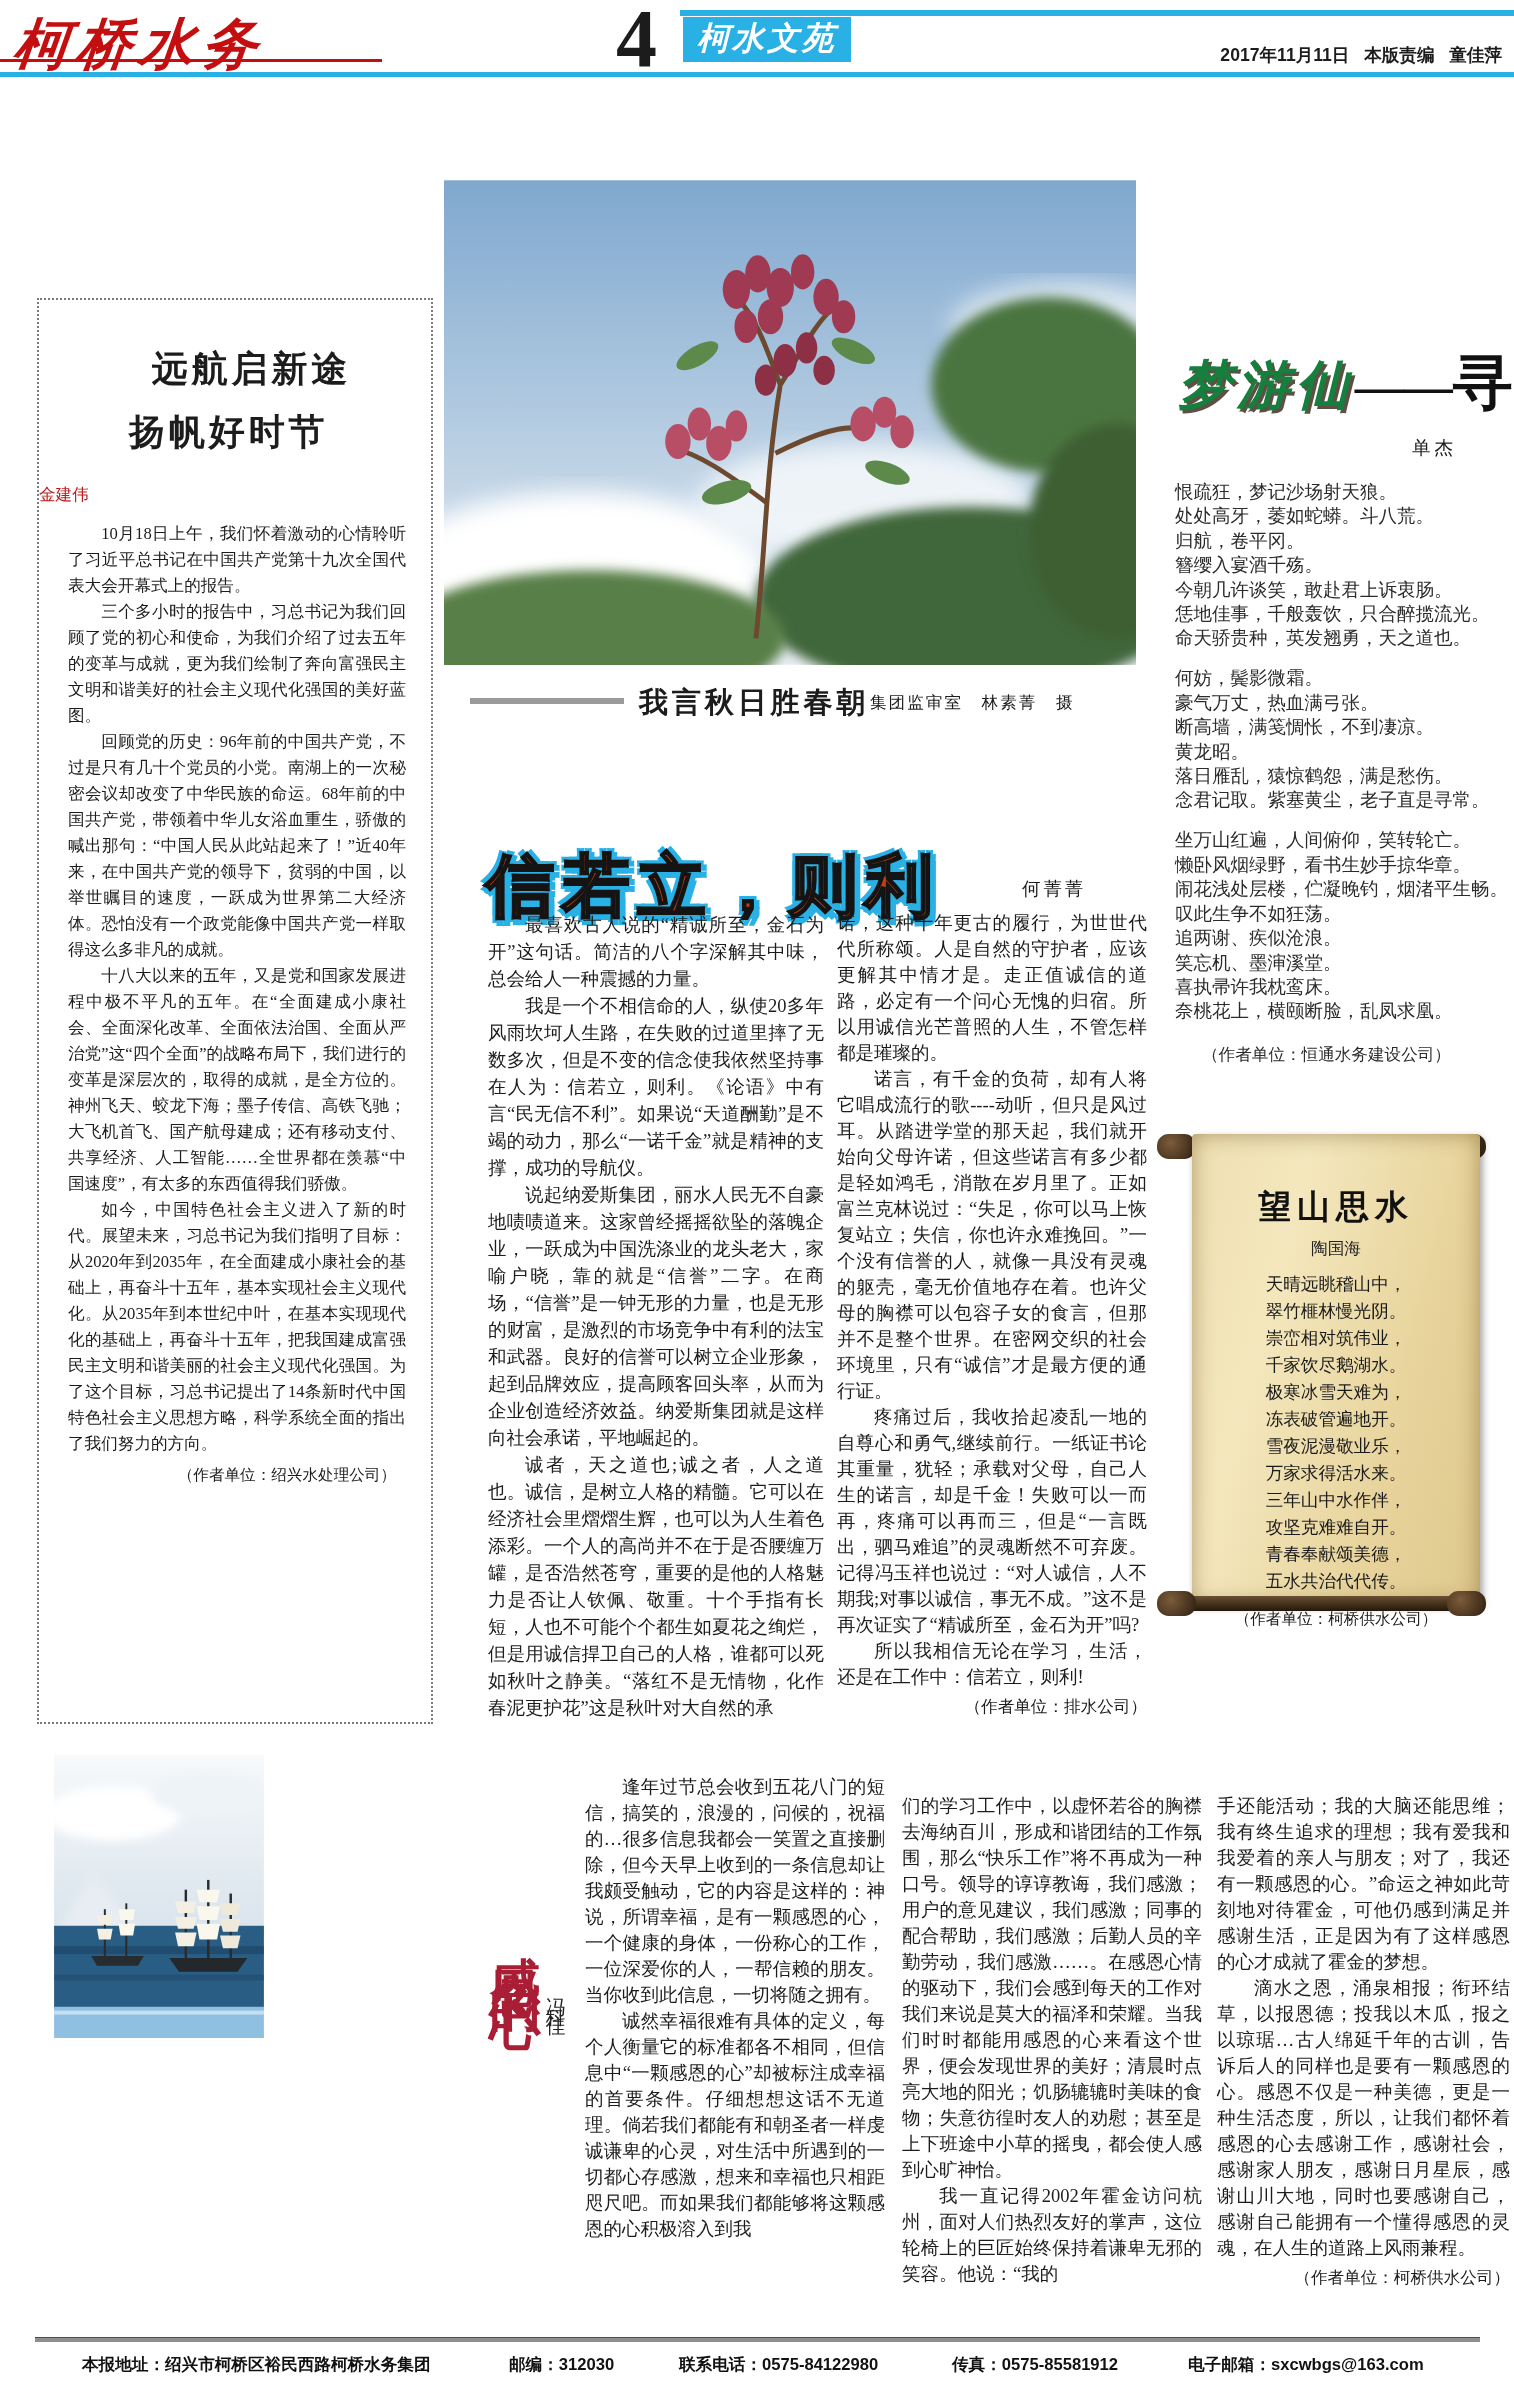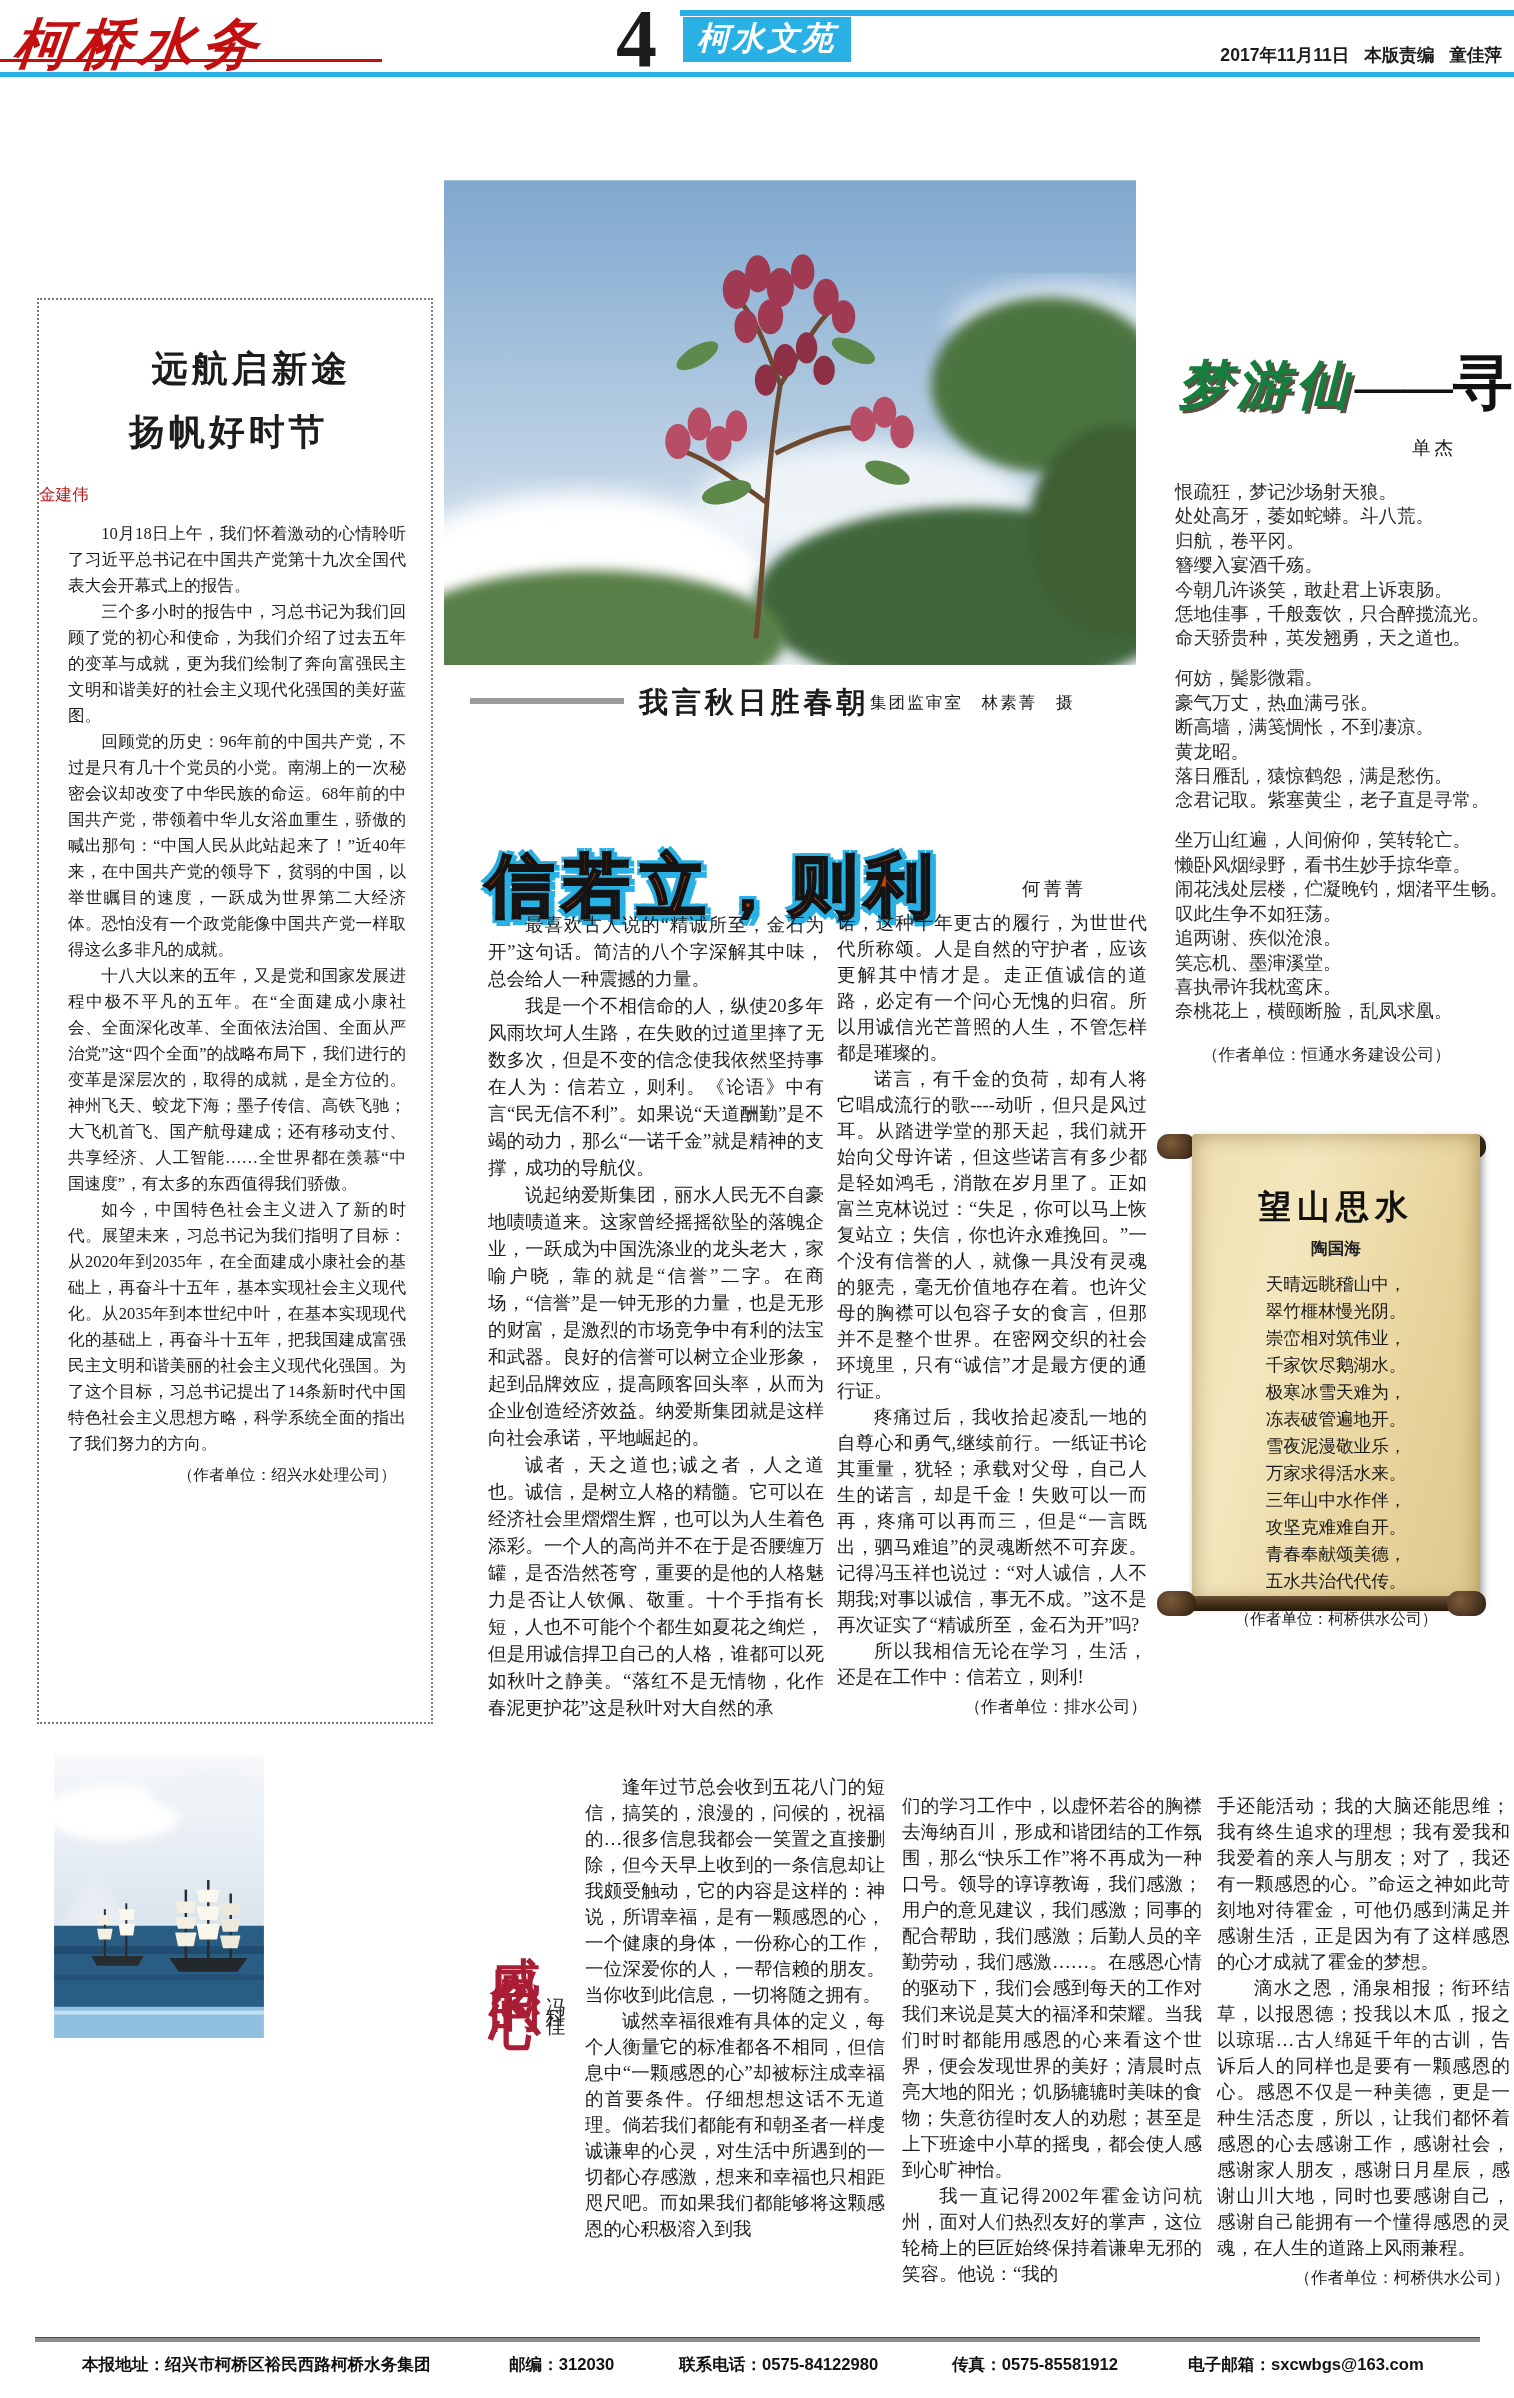--- a/index.html
+++ b/index.html
@@ -65,21 +65,21 @@
   
   .scroll-knob{width:39px;height:25px;background:radial-gradient(circle at 35% 35%,#7c5c3a,#2c1d10);
                border-radius:11.7px;}
   .scroll-bar{height:14.6px;background:linear-gradient(#6a4f33,#241708);border-radius:6.8px;}
   .scroll-paper{left:1192px;top:1134px;width:288px;height:470px;
     background:linear-gradient(105deg,#efe0b2 0%,#f4e7bd 30%,#e7d39b 70%,#dec88c 100%);
     box-shadow:inset 0 0 21.5px rgba(90,60,10,.45),2.9px 3.9px 7.8px rgba(0,0,0,.35);
     border-radius:3.9px;text-align:center;}
   .sc-title{margin-top:51px;font-size:33px;font-weight:900;letter-spacing:5.9px;color:#111;
             font-family:"Liberation Sans",sans-serif;}
-  .sc-author{margin-top:7.8px;font-size:16.6px;color:#222;font-weight:bold;}
+  .sc-author{margin-top:7.8px;font-size:16.6px;color:#222;}
   .sc-lines{margin-top:11.7px;font-size:17.6px;line-height:27px;color:#1a1a1a;}
   .sc-byline{margin-top:13.7px;font-size:15.6px;color:#1a1a1a;}
   
   .ga-title{left:480px;top:1915px;height:273px;writing-mode:vertical-rl;
             font-size:51px;font-weight:900;letter-spacing:13.7px;color:#a91e35;
             font-family:"Liberation Sans",sans-serif;}
   .ga-author{left:542px;top:1982px;height:127px;writing-mode:vertical-rl;
              font-size:19.5px;letter-spacing:9.8px;color:#222;}
   .ga-col{font-size:18.5px;line-height:26px;text-align:justify;}
   .ga-col p{margin:0;text-indent:2em;}

